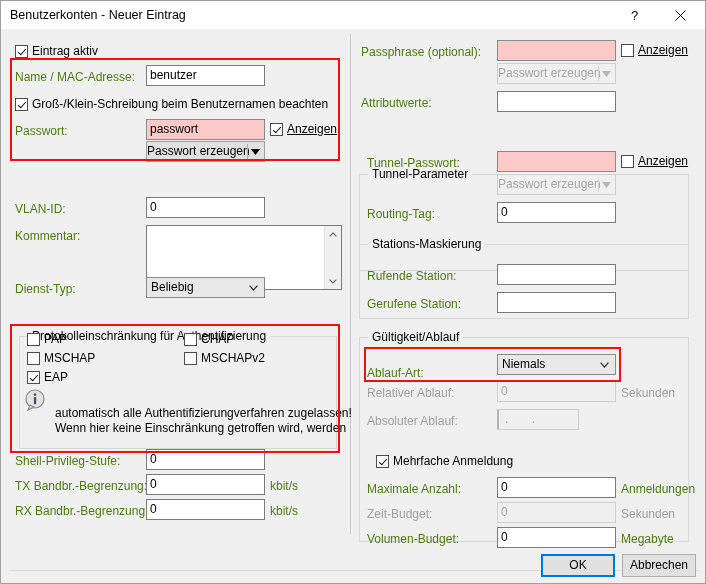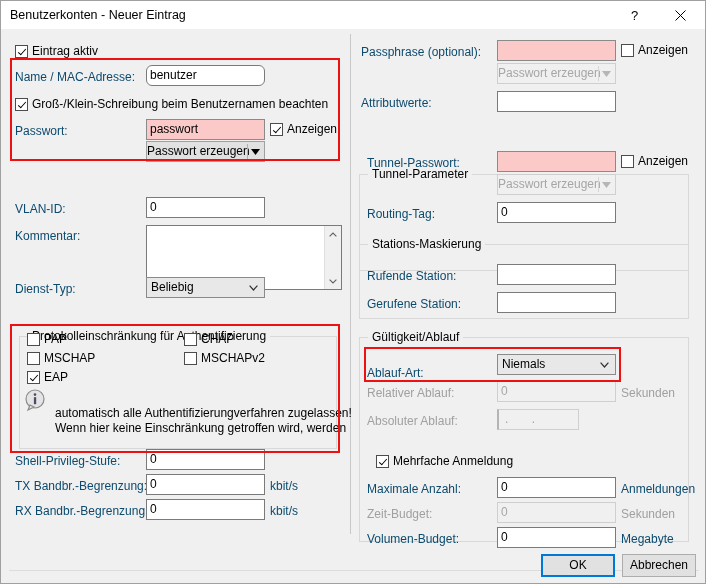--- a/index.html
+++ b/index.html
@@ -63,21 +63,21 @@
     position: absolute;
     left: 8px; top: 541px;
     width: 690px; height: 1px;
     background: #dcdcdc;
   }
 
   
   .lbl {
     position: absolute;
     font-size: 12px;
-    color: #0c4a6e;
+    color: #4d7c0f;
     white-space: nowrap;
     line-height: 14px;
   }
   .lbl.dis { color: #a0a0a0; }
 
   .tb {
     position: absolute;
     box-sizing: border-box;
     background: #ffffff;
     border: 1px solid #7a7a7a;
@@ -126,21 +126,21 @@
   }
   .btnsplit.dis { color: #a6a6a6; border-color: #cfcfcf; background: #f0f0f0; }
   .btnsplit .sep {
     position: absolute; top: 2px; width: 1px; height: 15px; background: #b0b0b0;
   }
   .btnsplit.dis .sep { background: #d6d6d6; }
   .btnsplit .dd {
     position: absolute; top: 0; height: 19px;
     display: flex; align-items: center; justify-content: center;
   }
-  .ul { }
+  .ul { text-decoration: underline; }
 
   
   .cb {
     position: absolute;
     display: flex; align-items: center;
     white-space: nowrap;
     font-size: 12px;
     line-height: 14px;
   }
   .cb .box {
@@ -284,21 +284,21 @@
   <div class="content">
 
     <div class="panel-divider"></div>
 
     <div class="cb checked" style="left:14px; top:15px;">
       <span class="box"></span>
       <span>Eintrag aktiv</span>
     </div>
 
     <div class="lbl" style="left:14px; top:41px;">Name / MAC-Adresse:</div>
-    <div class="tb" style="left:145px; top:36px; width:119px;border-radius:6px;">benutzer</div>
+    <div class="tb" style="left:145px; top:36px; width:119px;">benutzer</div>
 
     <div class="cb checked" style="left:14px; top:68px;">
       <span class="box"></span>
       <span>Groß-/Klein-Schreibung beim Benutzernamen beachten</span>
     </div>
 
     <div class="lbl" style="left:14px; top:95px;">Passwort:</div>
     <div class="tb pink" style="left:145px; top:90px; width:119px;">passwort</div>
     <div class="cb checked" style="left:269px; top:93px;">
       <span class="box"></span>

